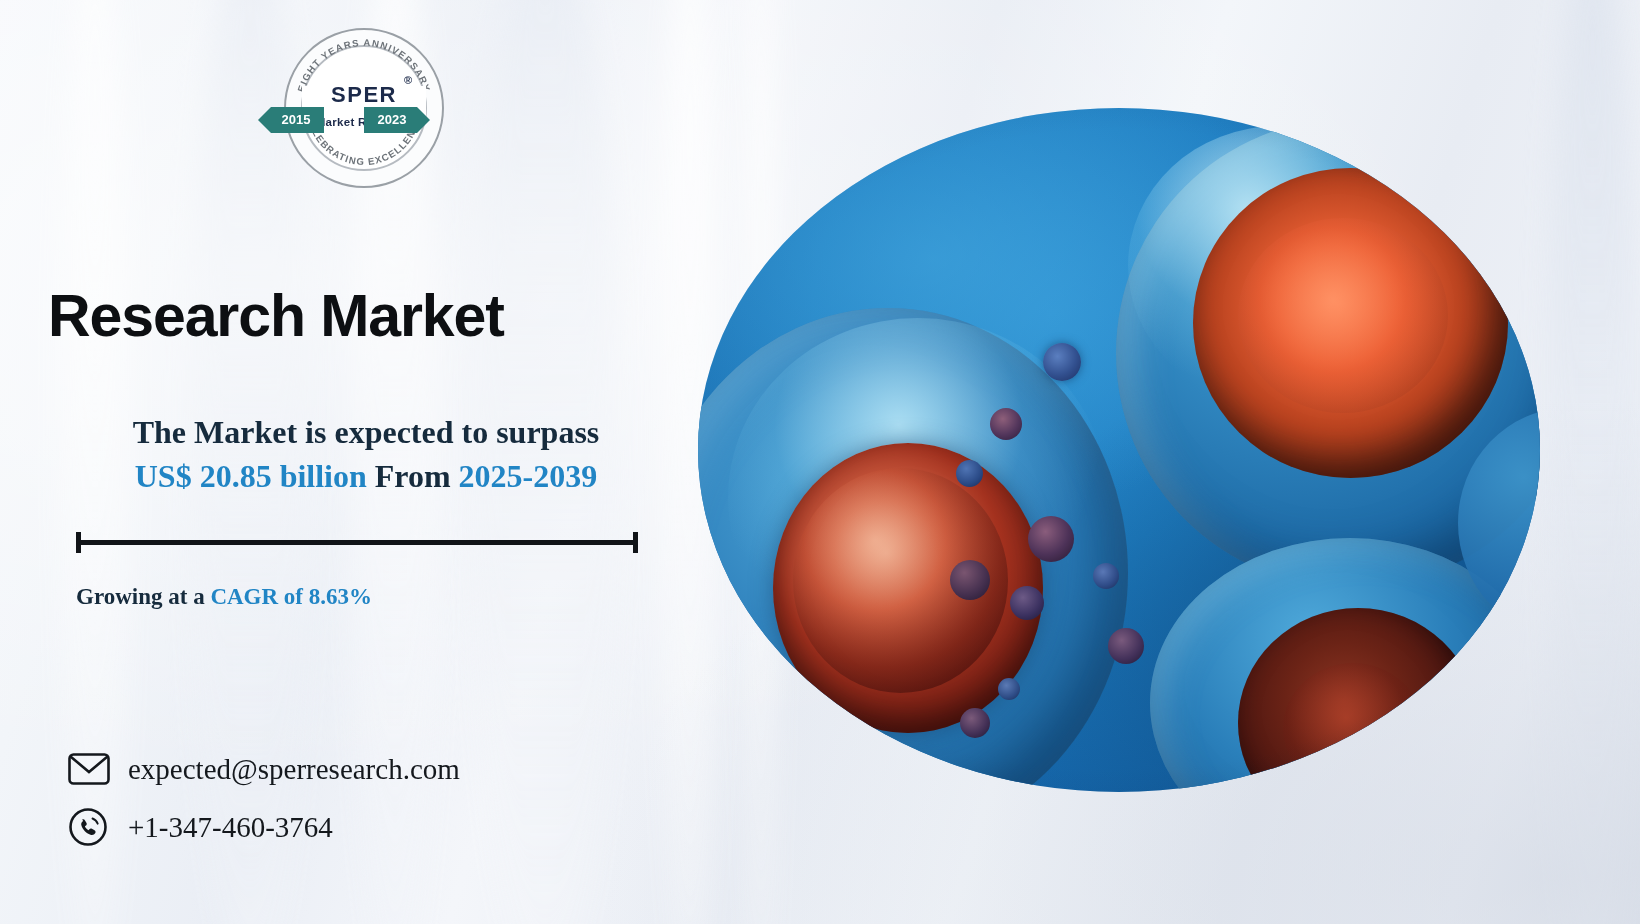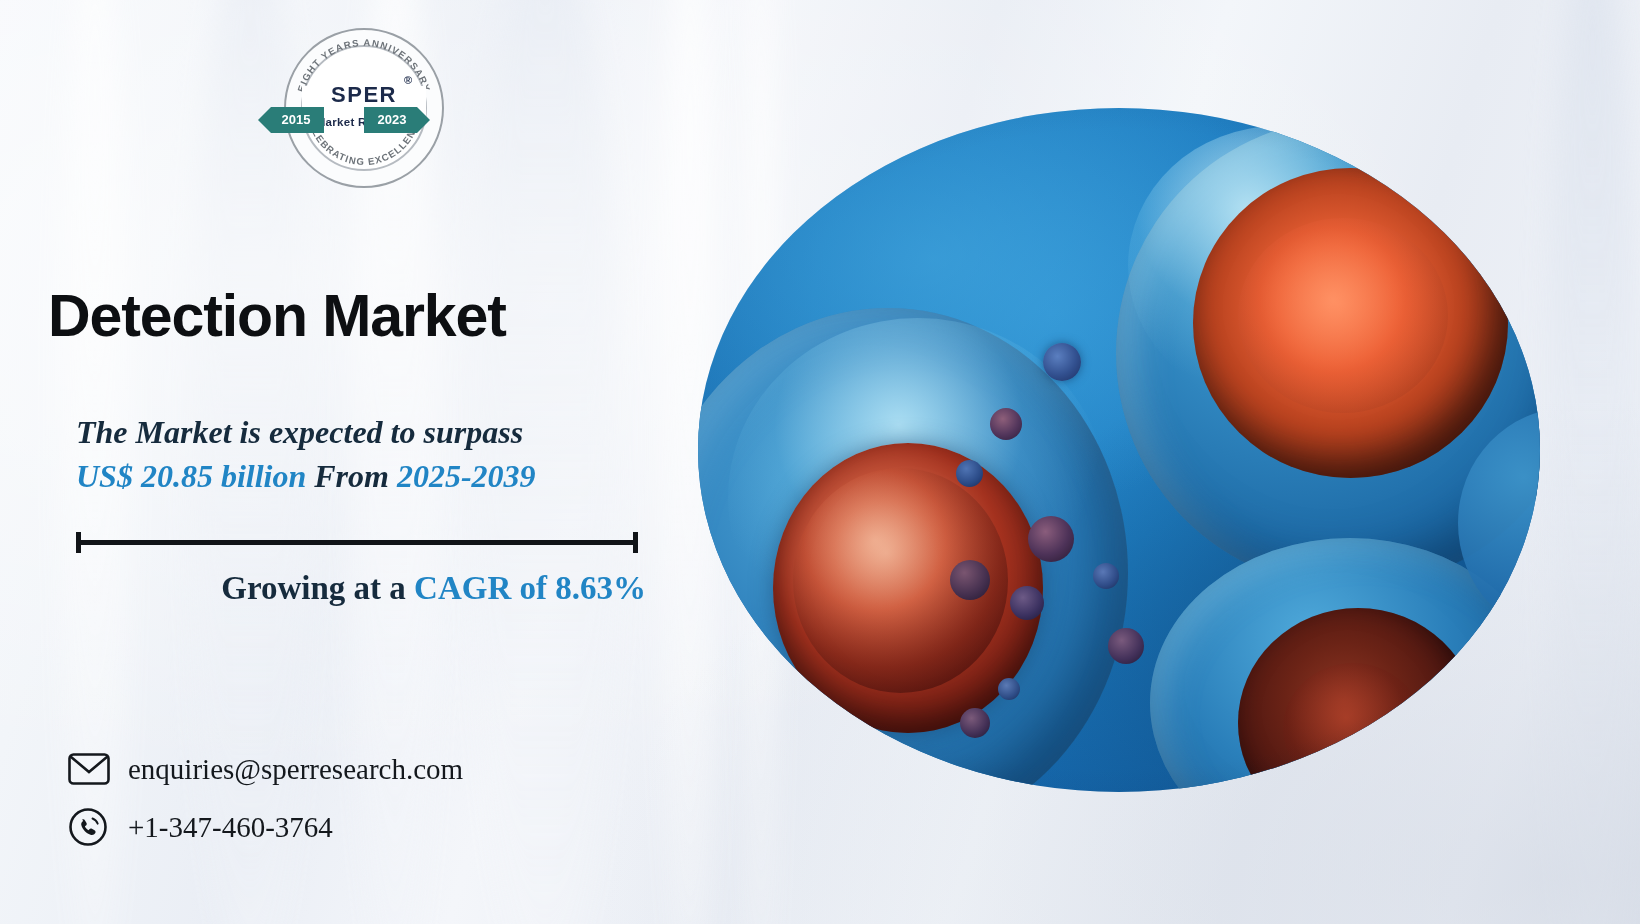--- a/index.html
+++ b/index.html
@@ -186,26 +186,26 @@
     letter-spacing: -1.1px;
     color: #0d0f12;
   }
 
   
   .subhead {
     position: absolute;
     left: 76px;
     top: 410px;
     width: 580px;
+    text-align: center;
     font-family: "Liberation Serif", serif;
     font-size: 32px;
     font-weight: 700;
     line-height: 1.38;
     color: #162b3d;
-    font-style: italic;
   }
   .accent { color: #2185c5; }
 
   
   .divider {
     position: absolute;
     left: 76px;
     top: 532px;
     width: 562px;
     height: 22px;
@@ -225,25 +225,25 @@
     height: 21px;
     background: #111418;
   }
   .divider .cap.l { left: 0; }
   .divider .cap.r { right: 0; }
 
   
   .cagr {
     position: absolute;
     left: 76px;
-    top: 570px;
+    top: 584px;
     width: 570px;
-    text-align: right;
+    text-align: left;
     font-family: "Liberation Serif", serif;
-    font-size: 33px;
+    font-size: 23px;
     font-weight: 700;
     color: #162b3d;
   }
 
   
   .contact {
     position: absolute;
     left: 68px;
     top: 740px;
   }
@@ -329,21 +329,21 @@
       <div class="sper-sub">Market Research</div>
       <div class="sper-reg">®</div>
     </div>
 
     <div class="ribbon left">2015</div>
     <div class="ribbon right">2023</div>
   </div>
 
   <div class="headline">
     <br>
-    <span>Detection Market</span>
+    <span>Research Market</span>
   </div>
 
   <div class="subhead">
     <span>The Market is expected to surpass</span><br>
     <span class="accent">US$ 20.85 billion</span>
     <span>From</span>
     <span class="accent">2025-2039</span>
   </div>
 
   <div class="divider">
@@ -359,21 +359,21 @@
 
   <div class="contact">
 
     <div class="contact-row">
       <span class="ico">
         <svg width="42" height="32" viewBox="0 0 42 32">
           <rect x="1.5" y="1.5" width="39" height="29" rx="4" ry="4" fill="none" stroke="#14181d" stroke-width="2.6"></rect>
           <path d="M2.5,3.5 L21,19 L39.5,3.5" fill="none" stroke="#14181d" stroke-width="2.6"></path>
         </svg>
       </span>
-      <span class="txt">enquiries@sperresearch.com</span>
+      <span class="txt">expected@sperresearch.com</span>
     </div>
 
     <div class="contact-row">
       <span class="ico">
         <svg width="40" height="40" viewBox="0 0 40 40">
           <circle cx="20" cy="20" r="17.5" fill="none" stroke="#14181d" stroke-width="2.6"></circle>
           <path d="M14.2,12.6 c1.1,-0.6 2.2,-0.2 2.8,0.8 l1.5,2.6 c0.5,0.9 0.3,1.9 -0.5,2.5 l-1.1,0.8 c0.6,1.7 2,3.2 3.7,4 l0.8,-1.1 c0.6,-0.8 1.6,-1 2.5,-0.5 l2.6,1.5 c1,0.6 1.4,1.7 0.8,2.8 c-0.8,1.5 -2.5,2.3 -4.2,1.9 c-4.6,-1.1 -8.7,-5.2 -9.8,-9.8 c-0.4,-1.7 0.4,-3.4 1.9,-4.2 z" fill="#14181d"></path>
           <path d="M24.5,11.5 a9,9 0 0 1 5.2,5.2" fill="none" stroke="#14181d" stroke-width="1.9" stroke-linecap="round"></path>
         </svg>
       </span>

